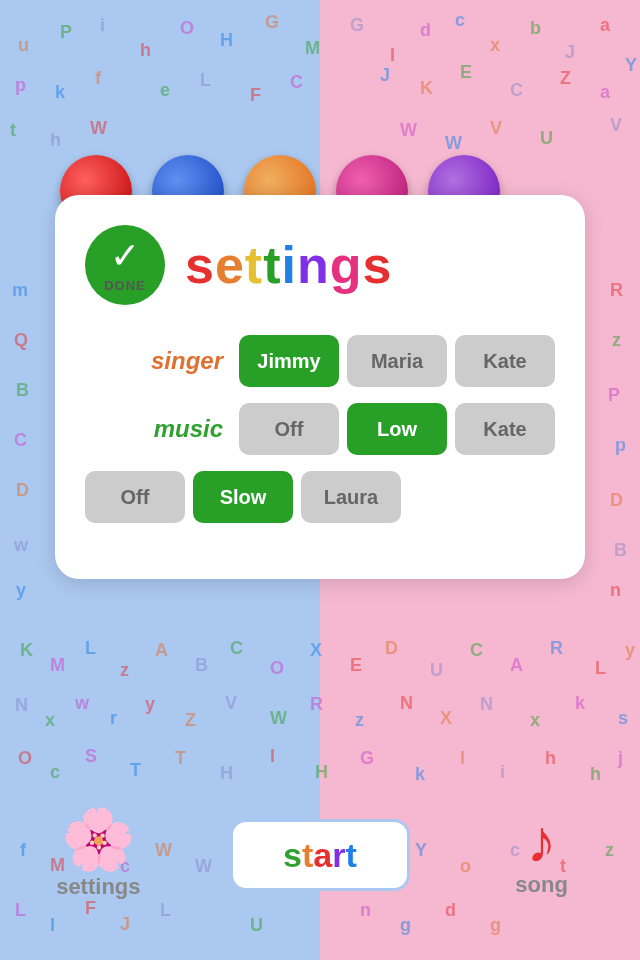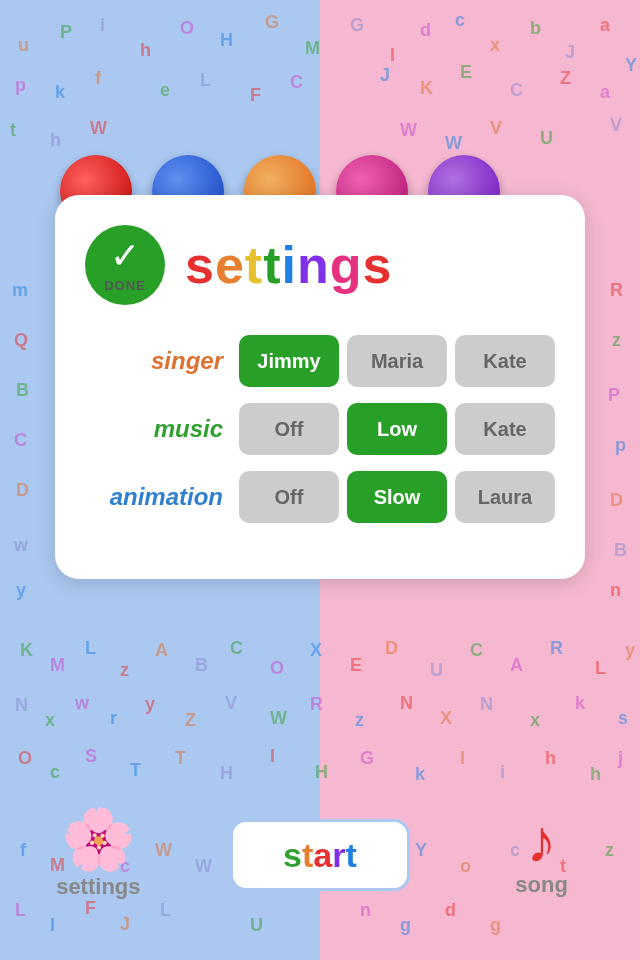--- a/index.html
+++ b/index.html
@@ -421,21 +421,20 @@
   <div class="settings-row">
     <div class="row-label music-label">music</div>
     <div class="btn-group">
       <button class="opt-btn inactive">Off</button>
       <button class="opt-btn active">Low</button>
       <button class="opt-btn inactive">Kate</button>
     </div>
   </div>
 
   <div class="settings-row">
-    <div class="row-label animation-label">animation</div>
     <div class="btn-group">
       <button class="opt-btn inactive">Off</button>
       <button class="opt-btn active">Slow</button>
       <button class="opt-btn inactive">Laura</button>
     </div>
   </div>
 
 </div>
 
 <div class="bottom-bar">

